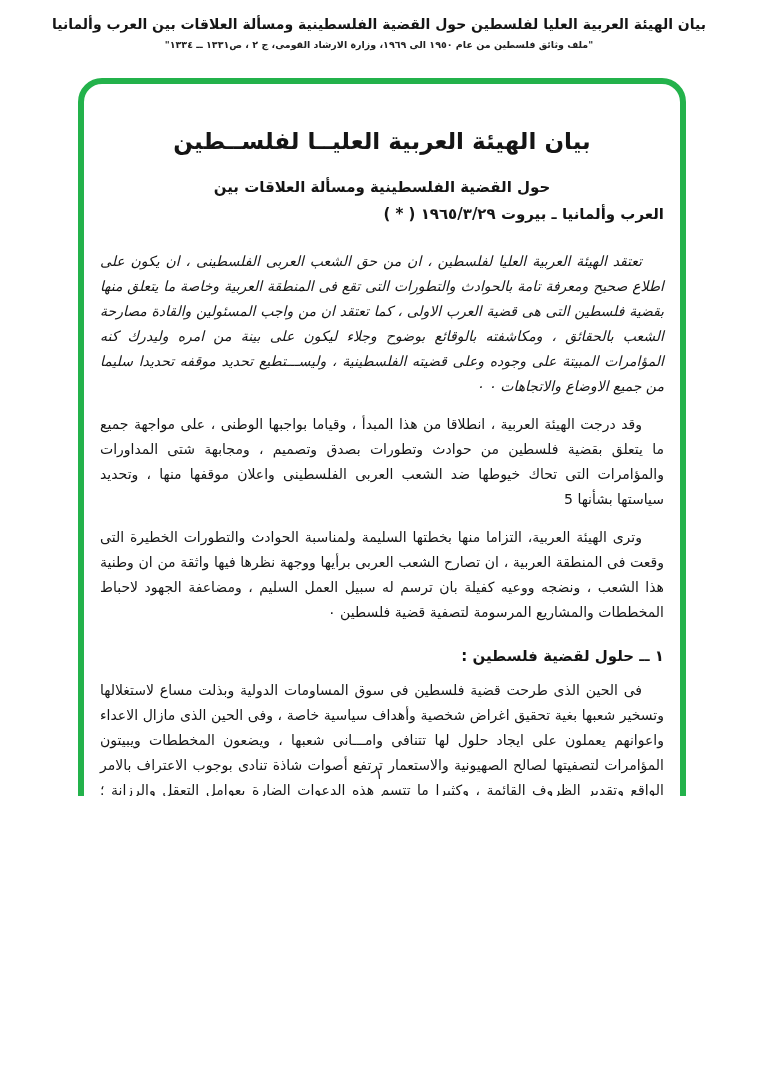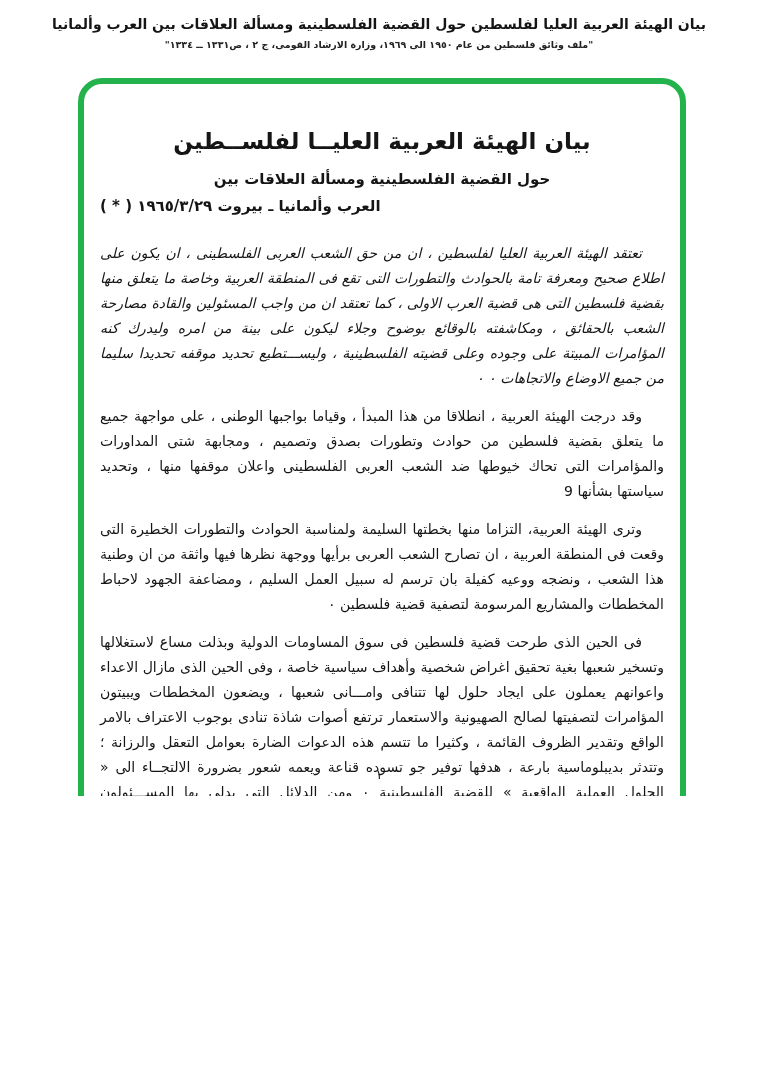--- a/index.html
+++ b/index.html
@@ -49,25 +49,25 @@
     text-align: center;
     font-weight: bold;
     font-size: 23px;
     margin-top: 10px;
   }
   .doc-subtitle {
     direction: rtl;
     text-align: center;
     font-weight: bold;
     font-size: 15px;
-    margin-top: 16px;
+    margin-top: 24px;
   }
   .doc-subtitle2 {
     direction: rtl;
-    text-align: left;
+    text-align: right;
     font-weight: bold;
     font-size: 15px;
     margin-top: 9px;
   }
   .para {
     direction: rtl;
     text-align: justify;
     font-size: 14px;
     line-height: 25px;
     margin: 13px 0 0 0;
@@ -112,24 +112,25 @@
   <div class="doc-frame">
 
     <div class="doc-title">بيان الهيئة العربية العليــا لفلســطين</div>
 
     <div class="doc-subtitle">حول القضية الفلسطينية ومسألة العلاقات بين</div>
 
     <div class="doc-subtitle2">العرب وألمانيا ـ بيروت ١٩٦٥/٣/٢٩ ( * )</div>
 
     <p class="para first">تعتقد الهيئة العربية العليا لفلسطين ، ان من حق الشعب العربى الفلسطينى ، ان يكون على اطلاع صحيح ومعرفة تامة بالحوادث والتطورات التى تقع فى المنطقة العربية وخاصة ما يتعلق منها بقضية فلسطين التى هى قضية العرب الاولى ، كما تعتقد ان من واجب المسئولين والقادة مصارحة الشعب بالحقائق ، ومكاشفته بالوقائع بوضوح وجلاء ليكون على بينة من امره وليدرك كنه المؤامرات المبيتة على وجوده وعلى قضيته الفلسطينية ، وليســـتطيع تحديد موقفه تحديدا سليما من جميع الاوضاع والاتجاهات ٠ ٠</p>
 
-    <p class="para">وقد درجت الهيئة العربية ، انطلاقا من هذا المبدأ ، وقياما بواجبها الوطنى ، على مواجهة جميع ما يتعلق بقضية فلسطين من حوادث وتطورات بصدق وتصميم ، ومجابهة شتى المداورات والمؤامرات التى تحاك خيوطها ضد الشعب العربى الفلسطينى واعلان موقفها منها ، وتحديد سياستها بشأنها 9</p>
+    <p class="para">وقد درجت الهيئة العربية ، انطلاقا من هذا المبدأ ، وقياما بواجبها الوطنى ، على مواجهة جميع ما يتعلق بقضية فلسطين من حوادث وتطورات بصدق وتصميم ، ومجابهة شتى المداورات والمؤامرات التى تحاك خيوطها ضد الشعب العربى الفلسطينى واعلان موقفها منها ، وتحديد سياستها بشأنها 5</p>
 
     <p class="para">وترى الهيئة العربية، التزاما منها بخطتها السليمة ولمناسبة الحوادث والتطورات الخطيرة التى وقعت فى المنطقة العربية ، ان تصارح الشعب العربى برأيها ووجهة نظرها فيها واثقة من ان وطنية هذا الشعب ، ونضجه ووعيه كفيلة بان ترسم له سبيل العمل السليم ، ومضاعفة الجهود لاحباط المخططات والمشاريع المرسومة لتصفية قضية فلسطين ٠</p>
 
+    <div class="section-heading">١ ــ حلول لقضية فلسطين :</div>
 
     <p class="para">فى الحين الذى طرحت قضية فلسطين فى سوق المساومات الدولية وبذلت مساع لاستغلالها وتسخير شعبها بغية تحقيق اغراض شخصية وأهداف سياسية خاصة ، وفى الحين الذى مازال الاعداء واعوانهم يعملون على ايجاد حلول لها تتنافى وامـــانى شعبها ، ويضعون المخططات ويبيتون المؤامرات لتصفيتها لصالح الصهيونية والاستعمار ترتفع أصوات شاذة تنادى بوجوب الاعتراف بالامر الواقع وتقدير الظروف القائمة ، وكثيرا ما تتسم هذه الدعوات الضارة بعوامل التعقل والرزانة ؛ وتتدثر بديبلوماسية بارعة ، هدفها توفير جو تسوده قناعة ويعمه شعور بضرورة الالتجــاء الى « الحلول العملية الواقعية » للقضية الفلسطينية ٠ ومن الدلائل التى يدلى بها المســـئولون البريطانيون حول انشاء اتحاد فدرالى بين العرب واليهود لحل هذه القضية ٠</p>
 
 
   </div>
 
   <div class="page-number">١</div>
 
 </div>
 

